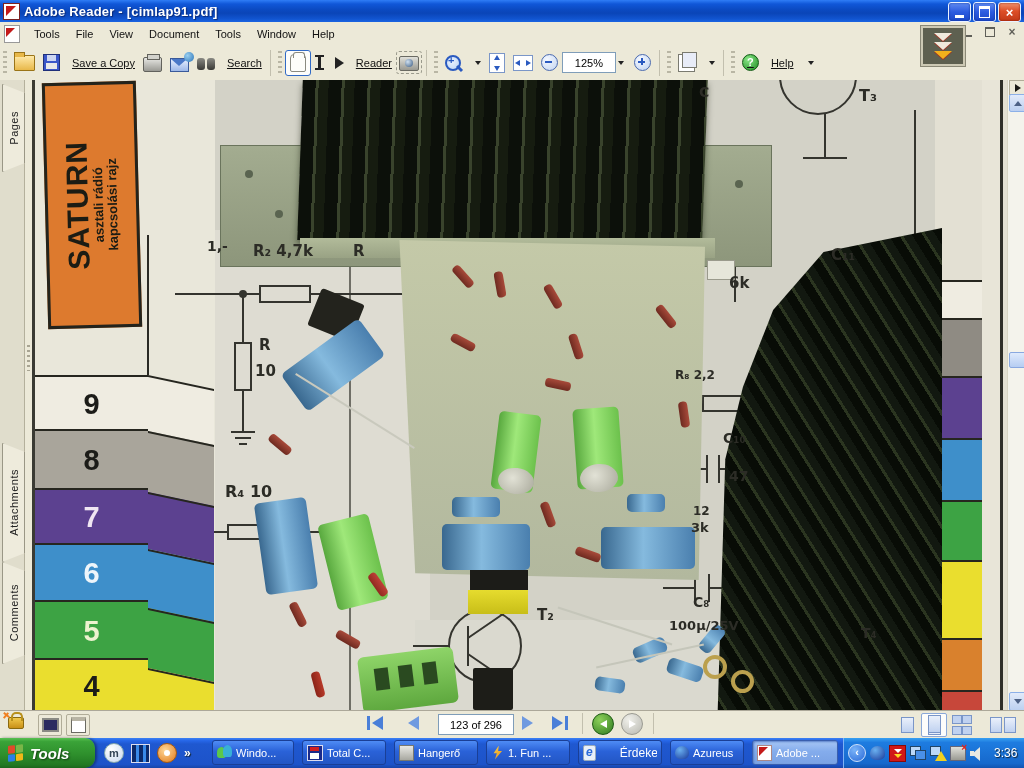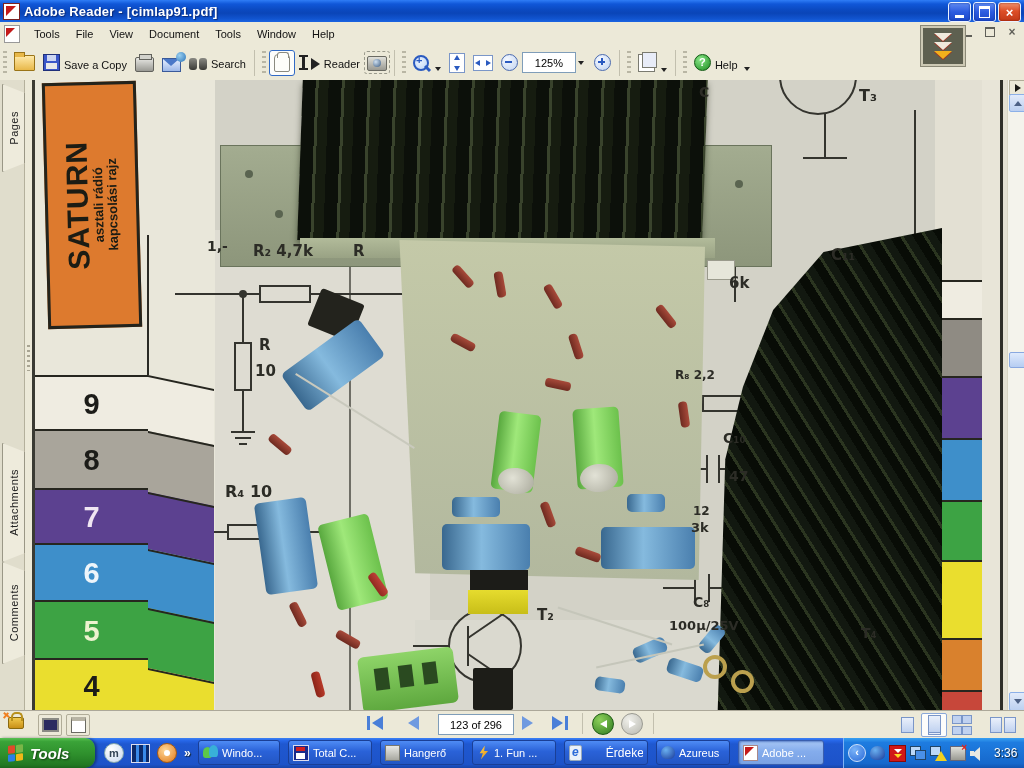--- a/index.html
+++ b/index.html
@@ -35,21 +35,21 @@
 
   
   #chevbtn{position:absolute;left:921px;top:26px;width:40px;height:36px;background:#5e6050;border:2px solid #cdc9b4;box-shadow:0 0 0 1px #8a8876;z-index:9;display:flex;flex-direction:column;align-items:center;justify-content:center;gap:1px;}
   .chev{width:0;height:0;border-left:9px solid transparent;border-right:9px solid transparent;border-top:8px solid #efe9dc;filter:drop-shadow(0 1px 0 #a03020);}
   .chev.y{border-top-color:#f2b01c;}
 
   
   #toolbar{position:absolute;left:0;top:45px;width:1024px;height:35px;background:#ece9d8;border-bottom:1px solid #a8a490;display:flex;align-items:center;font-size:11px;color:#111;}
   .grip{width:4px;height:24px;margin:0 3px;background:repeating-linear-gradient(180deg,#b9b6a4 0 2px,transparent 2px 5px);}
   .tsep{width:1px;height:26px;background:#c2bfae;margin:0 4px;}
-  .tbtn{display:flex;align-items:flex-end;gap:4px;padding:3px 4px;border-radius:3px;}
+  .tbtn{display:flex;align-items:center;gap:12px;padding:3px 4px;border-radius:3px;text-decoration:underline;}
   .tbtn.active{background:#fdfdfb;border:1px solid #316ac5;}
   .caret{width:0;height:0;border-left:3px solid transparent;border-right:3px solid transparent;border-top:4px solid #222;margin-left:2px;}
   .zoombox{width:48px;height:17px;border:1px solid #7f9db9;background:#fff;font-size:11px;text-align:center;font-family:"Liberation Sans",sans-serif;}
   
   .i-folder{width:19px;height:14px;background:linear-gradient(#ffe9a8,#e8b84a);border:1px solid #9a7418;border-radius:1px;position:relative;}
   .i-folder:before{content:"";position:absolute;left:-1px;top:-4px;width:9px;height:4px;background:#e8b84a;border:1px solid #9a7418;border-bottom:none;}
   .i-floppy{width:15px;height:15px;background:#3a56c8;border:1px solid #20307a;position:relative;}
   .i-floppy:before{content:"";position:absolute;left:3px;top:0;width:9px;height:6px;background:#cdd6f2;}
   .i-floppy:after{content:"";position:absolute;left:2px;bottom:1px;width:11px;height:6px;background:#e8e8e8;}
   .i-printer{width:17px;height:13px;background:linear-gradient(#e8e8e4,#9a9a94);border:1px solid #62625c;border-radius:2px;position:relative;margin-top:3px;}
@@ -516,21 +516,21 @@
       <span style="color:#fff;font-size:15px;font-weight:bold;font-style:italic;text-shadow:1px 1px 2px #123a10;">Tools</span>
     </div>
     <div class="abs" style="left:104px;top:5px;display:flex;gap:7px;align-items:center;">
       <div style="width:18px;height:18px;border-radius:50%;background:radial-gradient(circle at 35% 30%,#ffffff,#c8d8ee);border:1px solid #8aa;display:flex;align-items:center;justify-content:center;font-size:11px;font-weight:bold;color:#345;">m</div>
       <div style="width:17px;height:17px;background:repeating-linear-gradient(90deg,#0c2a6a 0 4px,#3a8ae8 4px 7px);border:1px solid #dde;"></div>
       <div style="width:18px;height:18px;border-radius:50%;background:radial-gradient(circle at 40% 35%,#ffd898,#e07818);border:1px solid #a85a10;display:flex;align-items:center;justify-content:center;">
           <div style="width:6px;height:6px;border-radius:50%;background:#fff;"></div>
         </div>
       <span style="color:#fff;font-size:12px;font-weight:bold;text-shadow:1px 1px 1px #123;">»</span>
     </div>
-    <div class="abs" style="left:198px;top:2px;display:flex;gap:8px;">
+    <div class="abs" style="left:212px;top:2px;display:flex;gap:8px;">
       <div class="taskb" style="width:82px;height:25px;border-radius:3px;background:linear-gradient(#4f8cf5,#2a62d8 45%,#2356c4);border:1px solid #1a3f96;display:flex;align-items:center;gap:4px;padding:0 4px;box-sizing:border-box;">
         <div style="position:relative;width:15px;height:15px;">
             <div style="position:absolute;left:0;top:2px;width:9px;height:11px;border-radius:50% 50% 30% 30%;background:#5cc84a;"></div>
             <div style="position:absolute;right:0;top:0;width:9px;height:12px;border-radius:50% 50% 30% 30%;background:#38b0d8;"></div>
           </div>
         <span style="color:#fff;font-size:11px;white-space:nowrap;overflow:hidden;">Windo...</span>
       </div>
       <div class="taskb" style="width:84px;height:25px;border-radius:3px;background:linear-gradient(#4f8cf5,#2a62d8 45%,#2356c4);border:1px solid #1a3f96;display:flex;align-items:center;gap:4px;padding:0 4px;box-sizing:border-box;">
         <div style="position:relative;width:14px;height:14px;background:#1a2a8a;border:1px solid #dde;">
             <div style="position:absolute;left:2px;bottom:1px;width:9px;height:6px;background:#fff;"></div>

